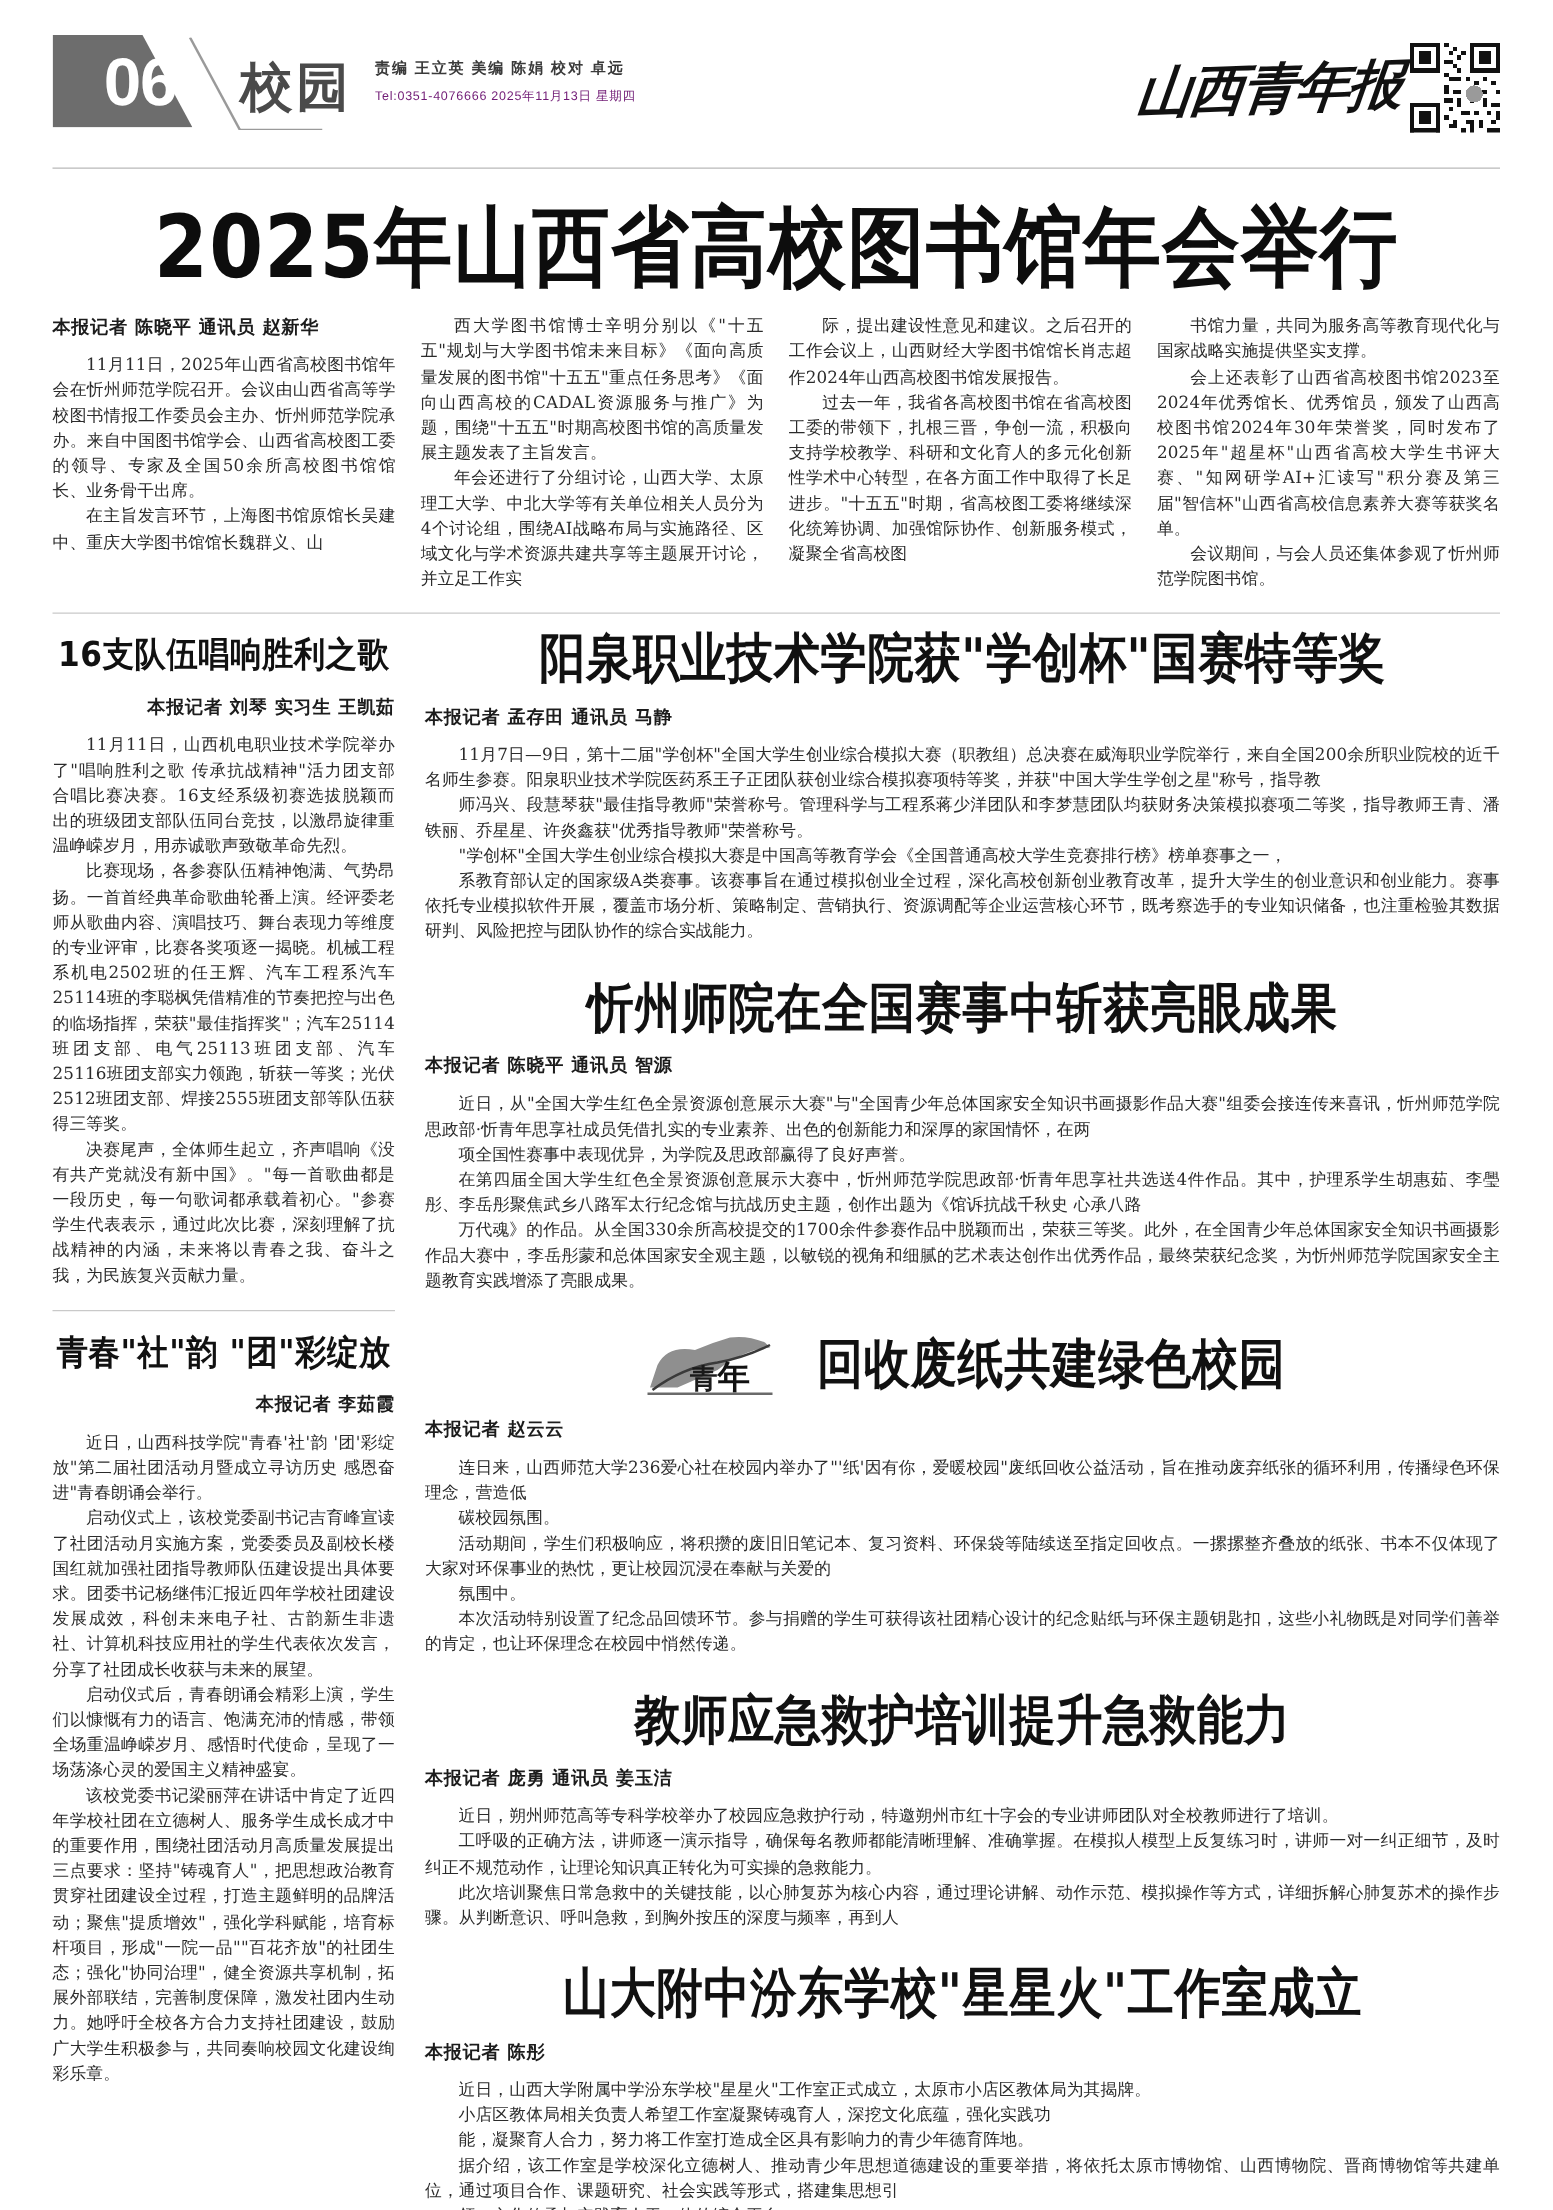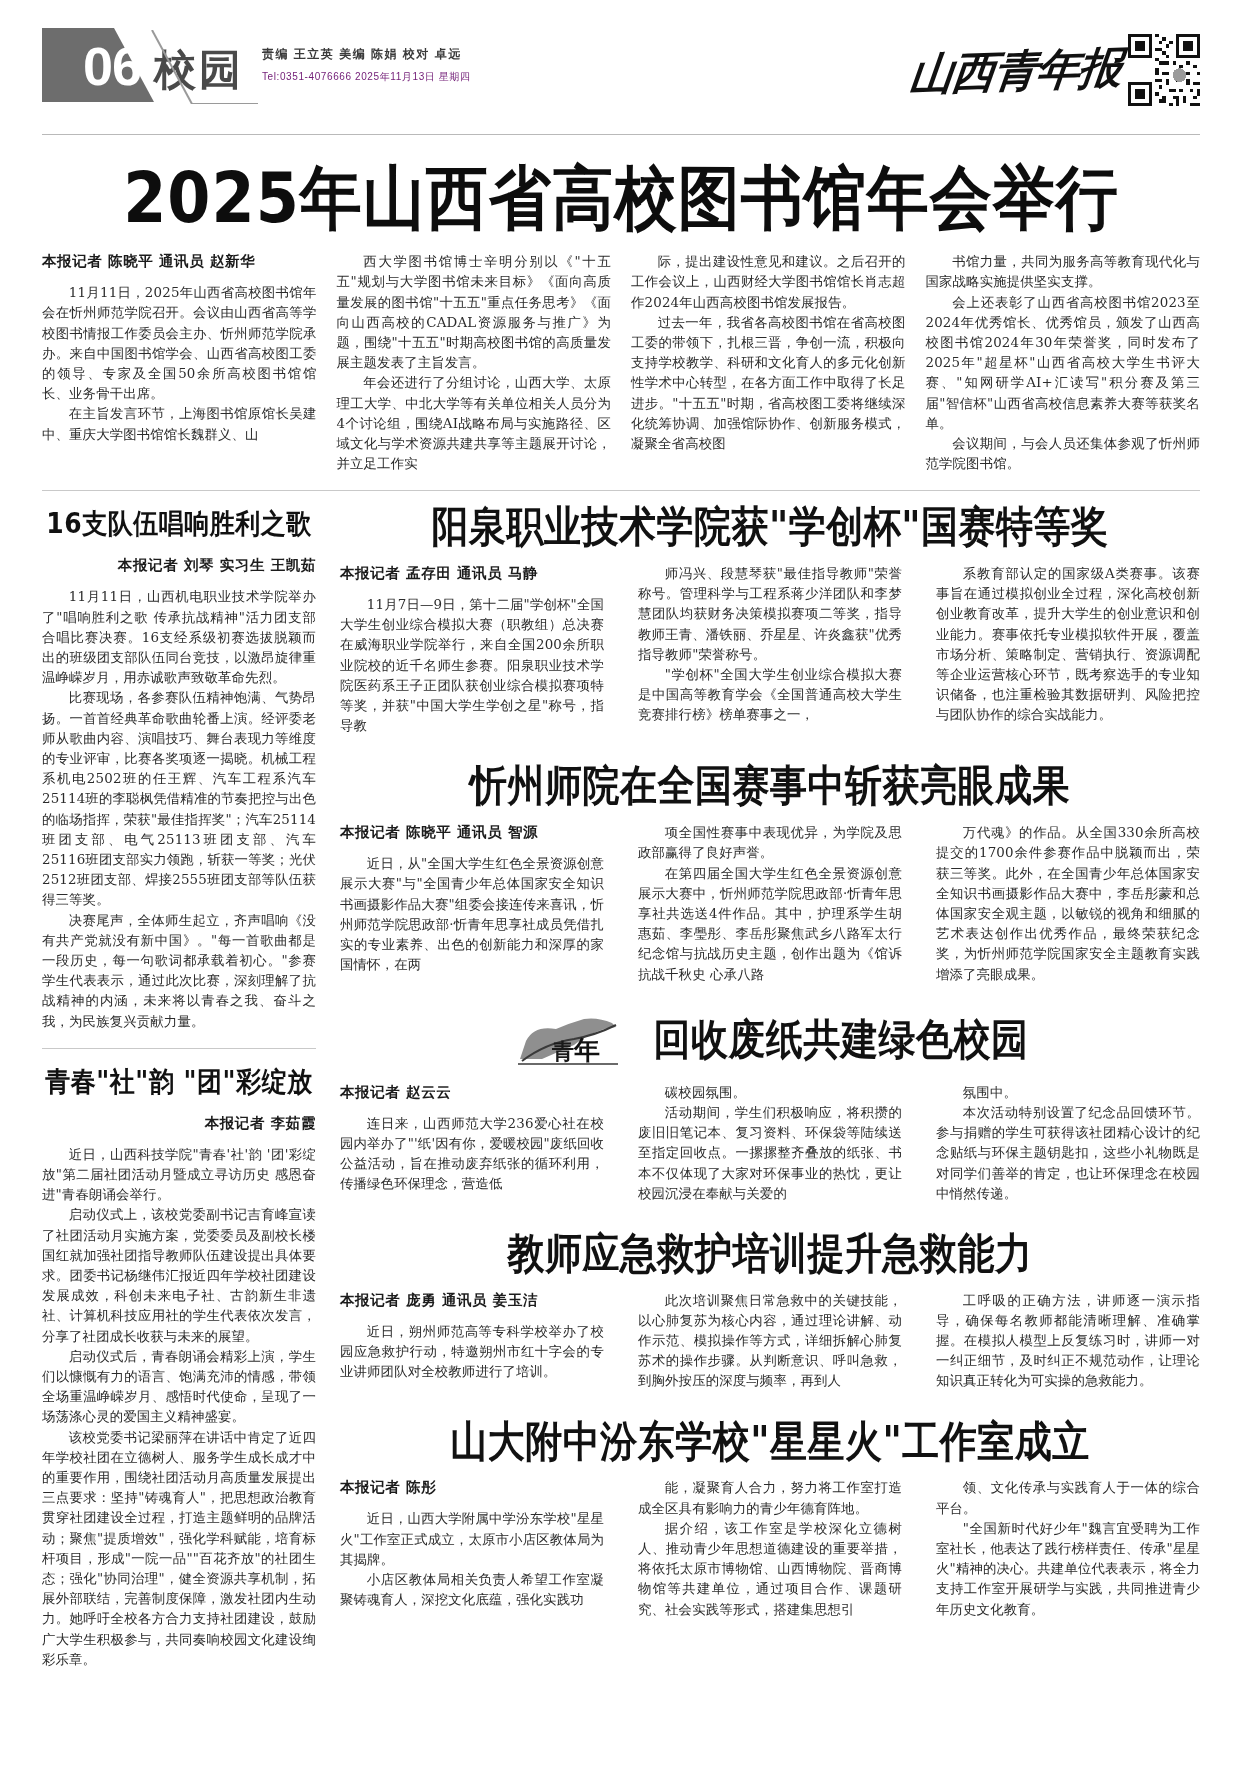--- a/index.html
+++ b/index.html
@@ -51,20 +51,21 @@
     left: 96px; top: 2px;
     width: 120px; height: 74px;
     pointer-events: none;
   }
   .section-name {
     font-family: "DejaVu Serif", "Liberation Serif", serif;
     font-weight: bold;
     font-size: 42px;
     color: #4a4a4a;
     letter-spacing: 3px;
+    margin-left: 38px;
     margin-top: 14px;
     white-space: nowrap;
   }
   .masthead-meta {
     margin-left: 18px;
     margin-top: 18px;
     font-family: "Liberation Sans", sans-serif;
     color: #3a3a3a;
   }
   .meta-line1 {
@@ -152,21 +153,21 @@
     line-height: 20.2px;
     color: #2b2b2b;
     text-align: justify;
     text-justify: inter-character;
     letter-spacing: 0.15px;
   }
   .body-txt p { text-indent: 2em; margin: 0 0 0 0; }
 
   
   .region { margin: 0 42px; }
-  .cols3 { display: grid; grid-template-columns: 1fr 1fr 1fr; column-gap: 34px; }
+  .cols3 { display: grid; grid-template-columns: 1fr; column-gap: 34px; }
   .cols4 { display: grid; grid-template-columns: 1fr 1fr 1fr 1fr; column-gap: 20px; }
 
   .left-rail { width: 274px; flex: 0 0 274px; }
   .right-main { flex: 1 1 auto; }
   .split { display: flex; gap: 24px; margin: 0 42px; }
 
   .rule-h {
     border-top: 1px solid #c9c9c9;
     margin: 16px 0 16px 0;
   }
@@ -420,26 +421,26 @@
         <div class="hl-sec hl-block">教师应急救护培训提升急救能力</div>
         <div class="cols3">
           <div>
             <div class="byline">本报记者 庞勇 通讯员 姜玉洁</div>
             <div class="body-txt">
               <p>近日，朔州师范高等专科学校举办了校园应急救护行动，特邀朔州市红十字会的专业讲师团队对全校教师进行了培训。</p>
             </div>
           </div>
           <div>
             <div class="body-txt">
+              <p>工呼吸的正确方法，讲师逐一演示指导，确保每名教师都能清晰理解、准确掌握。在模拟人模型上反复练习时，讲师一对一纠正细节，及时纠正不规范动作，让理论知识真正转化为可实操的急救能力。</p>
+            </div>
+          </div>
+          <div>
+            <div class="body-txt">
               <p>此次培训聚焦日常急救中的关键技能，以心肺复苏为核心内容，通过理论讲解、动作示范、模拟操作等方式，详细拆解心肺复苏术的操作步骤。从判断意识、呼叫急救，到胸外按压的深度与频率，再到人</p>
-            </div>
-          </div>
-          <div>
-            <div class="body-txt">
-              <p>工呼吸的正确方法，讲师逐一演示指导，确保每名教师都能清晰理解、准确掌握。在模拟人模型上反复练习时，讲师一对一纠正细节，及时纠正不规范动作，让理论知识真正转化为可实操的急救能力。</p>
             </div>
           </div>
         </div>
       </div>
 
       <div class="spacer-lg"></div>
 
       <div>
         <div class="hl-sec hl-block">山大附中汾东学校"星星火"工作室成立</div>
         <div class="cols3">

